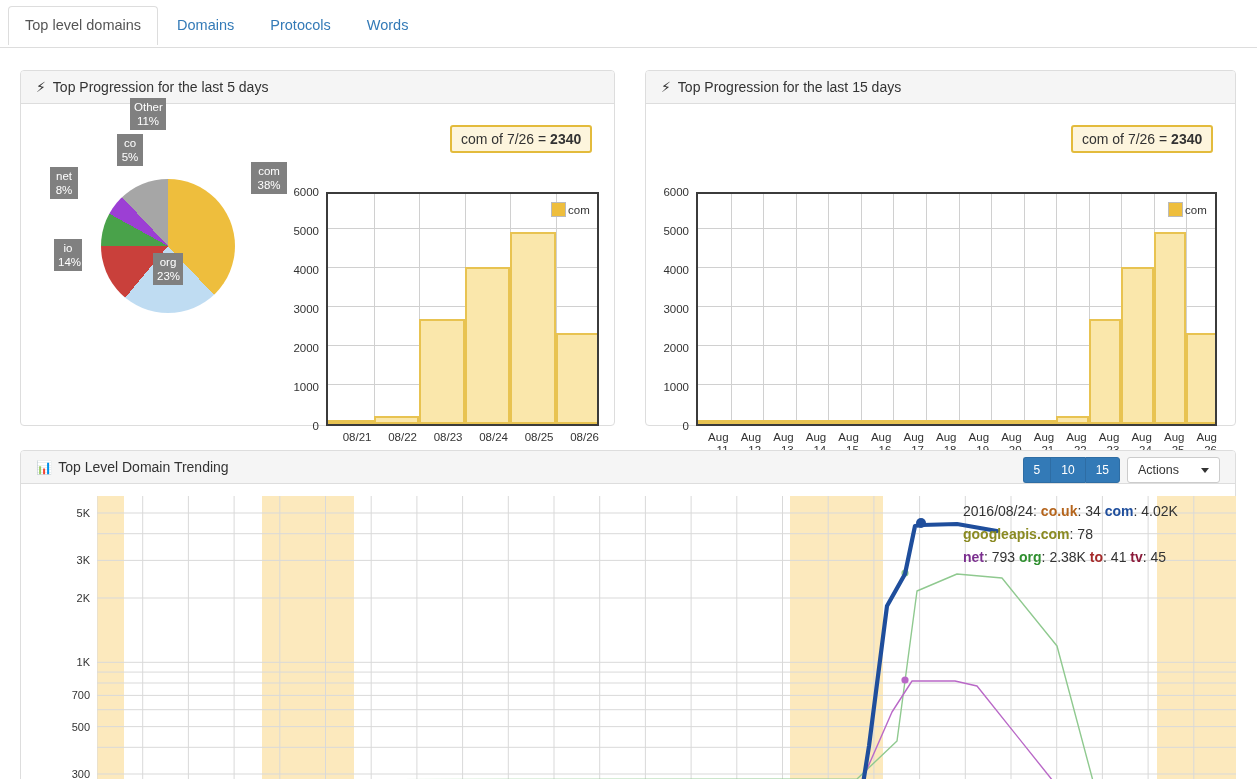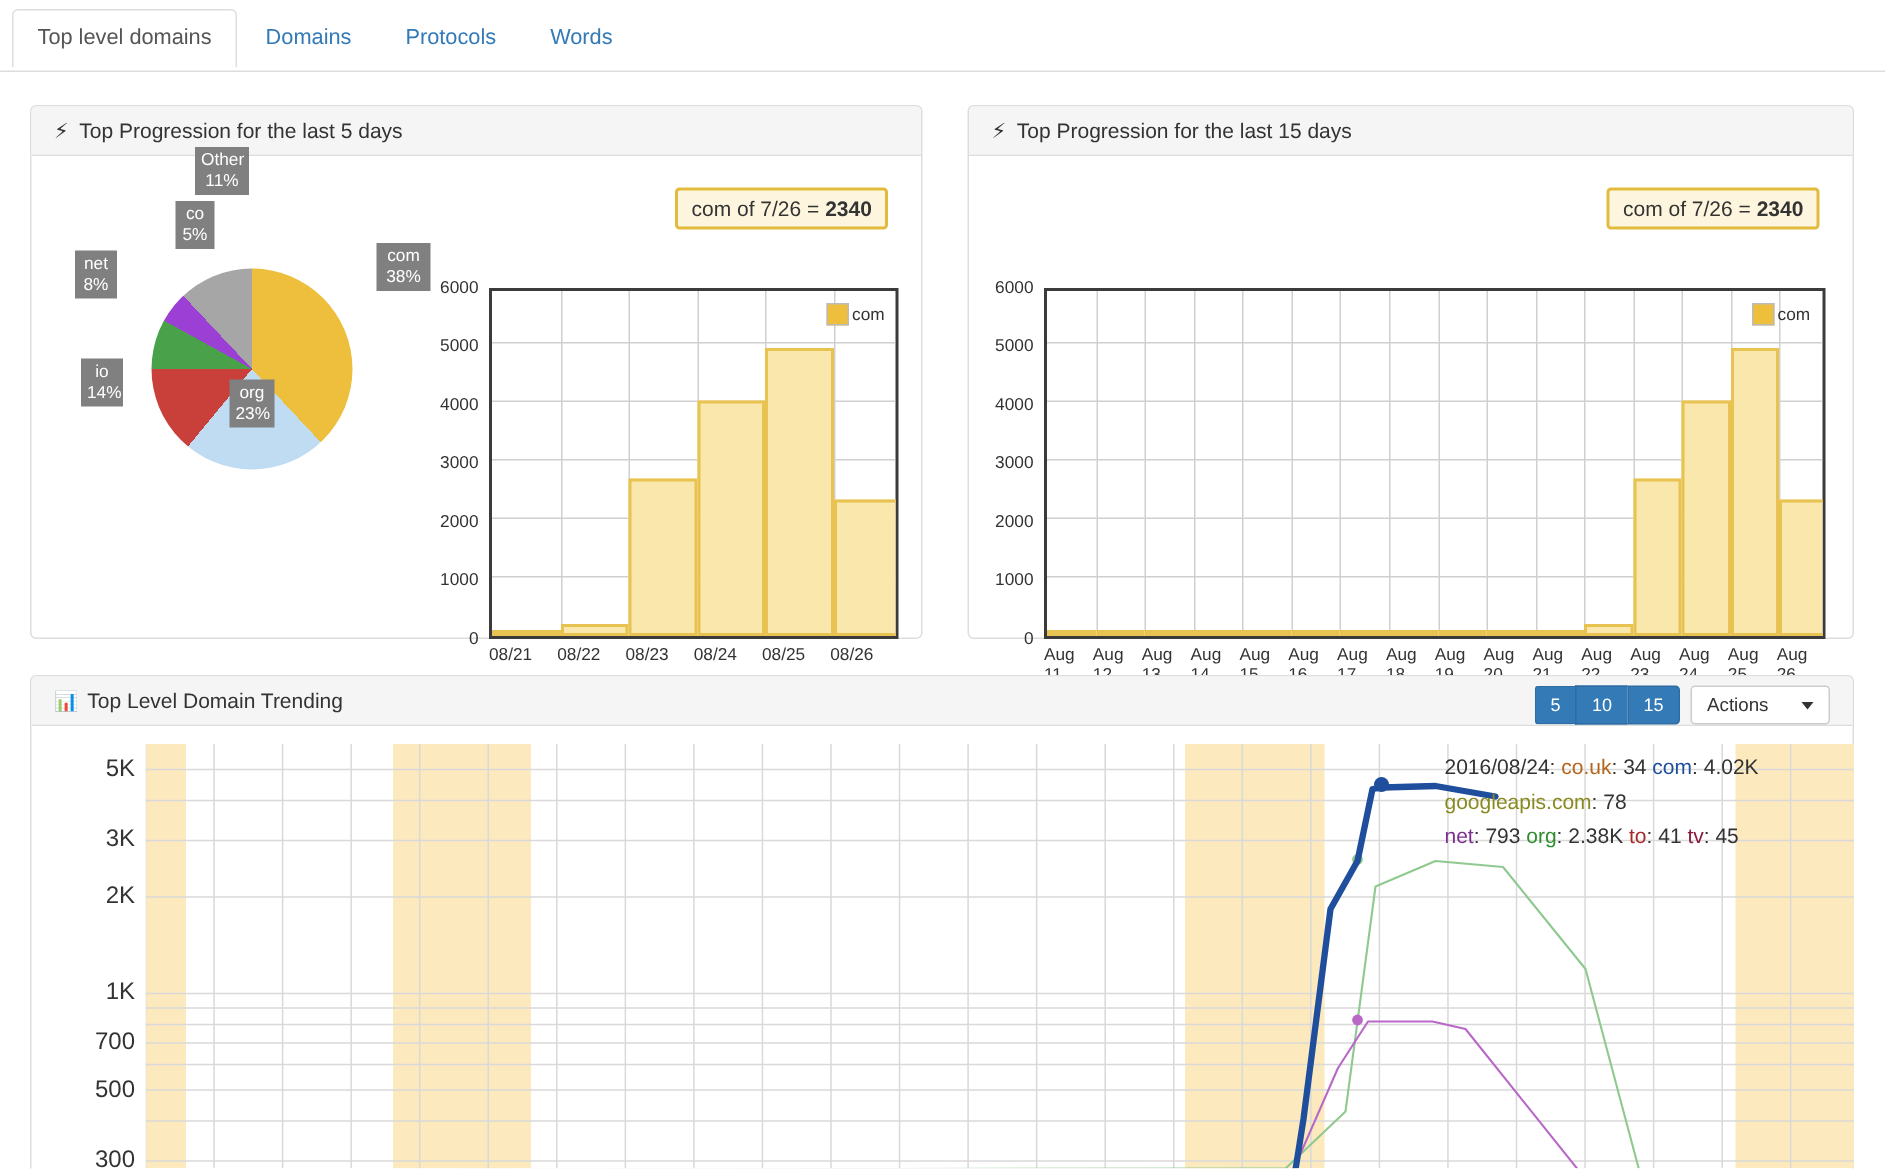--- a/index.html
+++ b/index.html
@@ -46,21 +46,21 @@
   .plot{position:absolute;box-sizing:border-box;}
   .axisbox{position:absolute;left:0;top:0;right:0;bottom:0;border:2px solid #3b3b3b;
            box-sizing:border-box;background:#ffffff;overflow:hidden;}
   .gl{position:absolute;background:#d0d0d0;}
   .glh{left:0;right:0;height:1px;}
   .glv{top:0;bottom:0;width:1px;}
   .bar{position:absolute;bottom:0;background:#fae7ab;border:2px solid #e8c351;
        box-sizing:border-box;}
   .ytick{position:absolute;right:0;font-size:11.5px;color:#333333;text-align:right;
          transform:translateY(-50%);white-space:nowrap;}
-  .xtick{position:absolute;font-size:11.5px;color:#333333;text-align:left;
+  .xtick{position:absolute;font-size:11.5px;color:#333333;text-align:right;
          white-space:nowrap;line-height:13px;}
   .legend{position:absolute;display:flex;align-items:center;gap:2px;font-size:11.5px;color:#333;}
   .legend .sw{width:13px;height:13px;background:#eebe3d;border:1px solid #bbbbbb;display:inline-block;}
 
   
   .pie{position:absolute;border-radius:50%;}
   .pielbl{position:absolute;background:#808080;color:#ffffff;font-size:11.5px;
           line-height:14px;text-align:center;padding:2px 4px;white-space:nowrap;}
 
   
@@ -69,25 +69,25 @@
   .bg-btns .b{background:#337ab7;color:#ffffff;font-size:12px;line-height:1;
               padding:6px 10px;border:1px solid #2e6da4;border-right:none;cursor:pointer;}
   .bg-btns .b:first-child{border-radius:3px 0 0 3px;}
   .bg-btns .b:last-child{border-radius:0 3px 3px 0;border-right:1px solid #2e6da4;}
   .actions{background:#ffffff;border:1px solid #cccccc;border-radius:3px;font-size:12.5px;
            color:#333333;padding:5px 10px;cursor:pointer;display:flex;align-items:center;gap:22px;}
   .caret{width:0;height:0;border-left:4px solid transparent;border-right:4px solid transparent;
          border-top:5px solid #333333;display:inline-block;}
 
   #trendplot{position:absolute;left:97px;top:496px;width:1139px;height:283px;overflow:hidden;}
-  .tylbl{position:absolute;right:0;font-size:16px;color:#333333;text-align:right;
+  .tylbl{position:absolute;right:0;font-size:11px;color:#333333;text-align:right;
          transform:translateY(-50%);white-space:nowrap;}
 
   .tip{position:absolute;font-size:14px;line-height:23px;color:#333333;white-space:nowrap;}
-  .tip b{font-weight:normal;}
+  .tip b{font-weight:bold;}
 </style>
 </head>
 <body>
 
 <div class="page">
 
   <div class="tabbar">
     <div class="tabs">
       <div class="tab active">Top level domains</div>
       <div class="tab">Domains</div>

